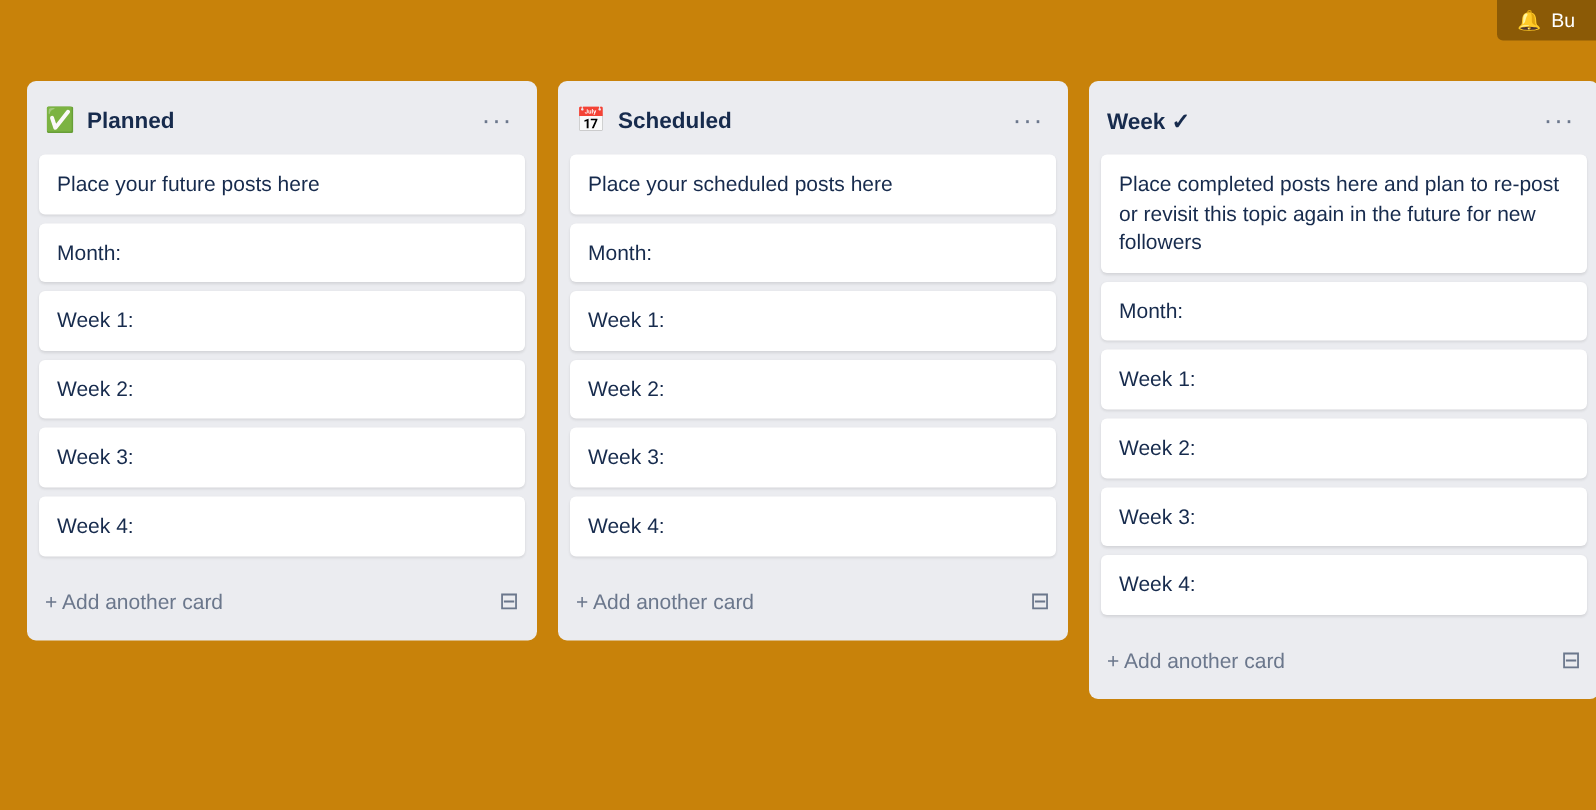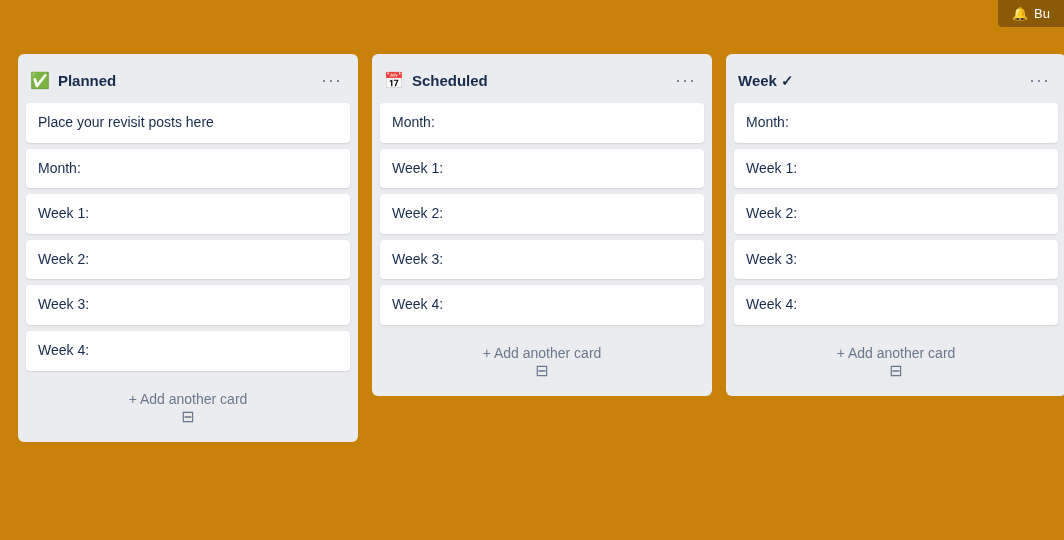--- a/index.html
+++ b/index.html
@@ -94,21 +94,20 @@
     .add-card-btn {
       display: flex;
       align-items: center;
       justify-content: space-between;
       margin-top: 8px;
       padding: 6px 4px;
       color: #6B778C;
       font-size: 14px;
       cursor: pointer;
       border-radius: 4px;
-      flex-direction: column;
     }
 
     .add-card-left {
       display: flex;
       align-items: center;
       gap: 4px;
     }
 
     .template-icon {
       font-size: 16px;
@@ -124,60 +123,62 @@
 
 <div class="board" id="board">
     <div class="column">
       <div class="column-header">
         <div class="column-header-left">
           <span class="column-header-icon">✅</span>
           <span>Planned</span>
         </div>
         <span class="column-menu">···</span>
       </div>
-      <div class="card">Place your revisit posts here</div>
+      <div class="card">Place your future posts here</div>
       <div class="card">Month:</div>
       <div class="card">Week 1:</div>
       <div class="card">Week 2:</div>
       <div class="card">Week 3:</div>
       <div class="card">Week 4:</div>
       <div class="add-card-btn">
         <div class="add-card-left">
           <span>+ Add another card</span>
         </div>
         <span class="template-icon">⊟</span>
       </div>
     </div>
     <div class="column">
       <div class="column-header">
         <div class="column-header-left">
           <span class="column-header-icon">📅</span>
           <span>Scheduled</span>
         </div>
         <span class="column-menu">···</span>
       </div>
+      <div class="card">Place your scheduled posts here</div>
       <div class="card">Month:</div>
       <div class="card">Week 1:</div>
       <div class="card">Week 2:</div>
       <div class="card">Week 3:</div>
       <div class="card">Week 4:</div>
       <div class="add-card-btn">
         <div class="add-card-left">
           <span>+ Add another card</span>
         </div>
         <span class="template-icon">⊟</span>
       </div>
     </div>
     <div class="column">
       <div class="column-header">
         <div class="column-header-left">
           <span>Week ✓</span>
         </div>
         <span class="column-menu">···</span>
       </div>
+      <div class="card">Place completed posts here and plan to re-post or revisit this topic again in the future for new followers</div>
       <div class="card">Month:</div>
       <div class="card">Week 1:</div>
       <div class="card">Week 2:</div>
       <div class="card">Week 3:</div>
       <div class="card">Week 4:</div>
       <div class="add-card-btn">
         <div class="add-card-left">
           <span>+ Add another card</span>
         </div>
         <span class="template-icon">⊟</span>

